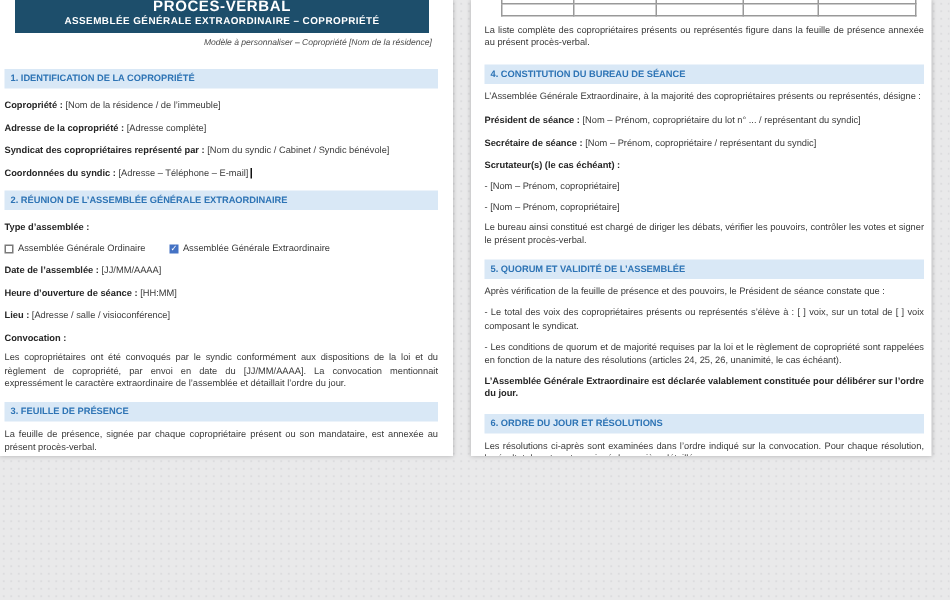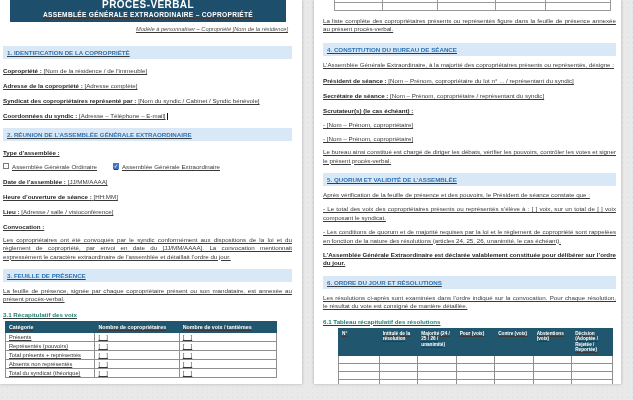--- a/index.html
+++ b/index.html
@@ -4,22 +4,22 @@
 <style>
   html,body{margin:0;padding:0;}
   body{
     width:633px;height:400px;overflow:hidden;position:relative;
     background-color:#e9e9ea;
     background-image:radial-gradient(#dcdcde 0.8px, transparent 0.8px);
     background-size:5px 5px;
     font-family:"Liberation Sans", sans-serif;
     color:#3a3a3a;
   }
-  .page{position:absolute;top:0;height:384px;background:#fff;overflow:hidden;
-        box-shadow:0 0 3px rgba(0,0,0,.25);text-decoration:underline;}
+  .page{position:absolute;top:0;height:304px;background:#fff;overflow:hidden;
+        box-shadow:0 0 3px rgba(0,0,0,.25);}
   #page1{left:0;width:302px;padding:0 10px 0 3px;box-sizing:border-box;}
   #page2{left:314px;width:307px;padding:0 5px 0 9px;box-sizing:border-box;}
 
   .banner{background:#1d4e6b;color:#fff;text-align:center;
           margin:-5px 6px 0 7px;padding:4px 2px 3px;}
   .banner .t1{font-size:10px;font-weight:bold;letter-spacing:.4px;line-height:11px;}
   .banner .t2{font-size:6.6px;font-weight:bold;letter-spacing:.3px;line-height:8px;margin-top:1px;}
   .tagline{text-align:right;font-style:italic;font-size:5.7px;color:#4a4a4a;margin:4px 4px 0 0;line-height:7px;}
 
   .band{background:#d9e8f6;color:#2e74b5;font-weight:bold;font-size:6.2px;

